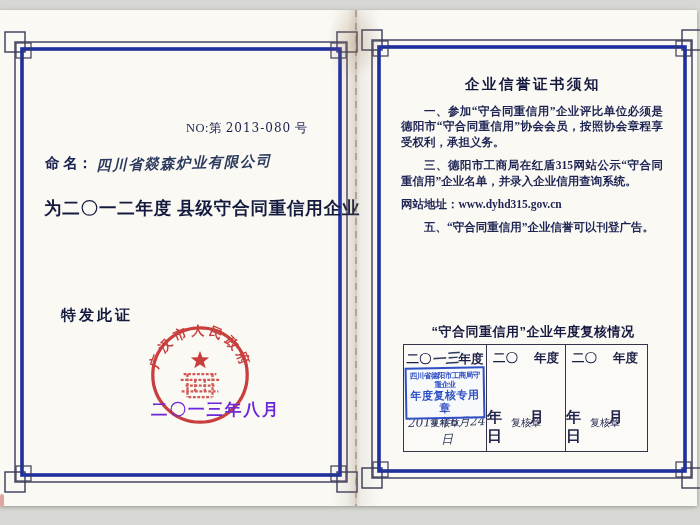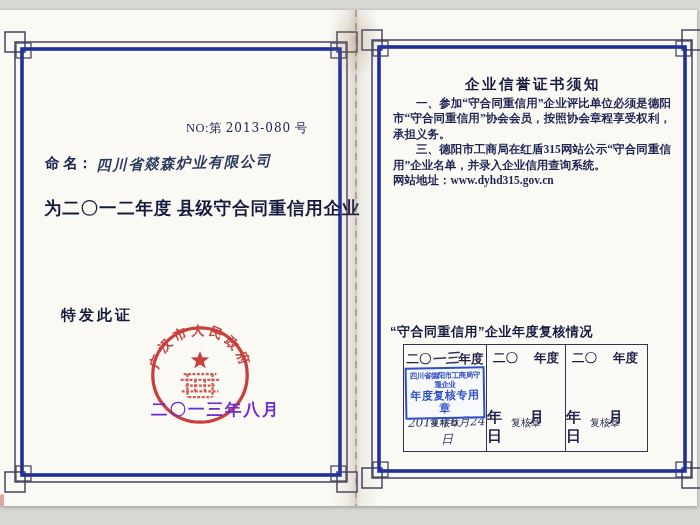--- a/index.html
+++ b/index.html
@@ -45,23 +45,23 @@
   .company{font-size:14.5px;letter-spacing:1.5px;}
   .award-line{left:44px;top:196px;font-size:17.5px;font-weight:bold;letter-spacing:.8px;color:#141a3e;}
   .issue-line{left:61px;top:306px;font-size:15px;font-weight:bold;letter-spacing:3px;color:#141a3e;}
   .seal{left:147px;top:322px;width:106px;height:106px;position:absolute;opacity:.92;}
   .date-line{left:151px;top:399px;font-size:16.5px;font-weight:bold;letter-spacing:2px;color:#6d28d9;z-index:6;}
   .notice-title{left:390px;top:75px;width:286px;text-align:center;font-size:14.5px;font-weight:bold;letter-spacing:2.5px;font-family:"Liberation Sans",sans-serif;color:#16193f;}
   .notice-body{
     position:absolute;left:393px;top:96px;width:278px;
     font-size:11.5px;font-weight:bold;line-height:15.4px;text-align:justify;color:#1d2352;
   }
-  .notice-body p{margin:0;text-indent:2em;white-space:normal;}
+  .notice-body p{margin:8px;text-indent:2em;white-space:normal;}
   .notice-body p.noindent{text-indent:0;}
-  .review-title{left:390px;top:323px;width:286px;font-size:13px;font-weight:bold;letter-spacing:.5px;font-family:"Liberation Sans",sans-serif;color:#16193f;}
+  .review-title{left:390px;top:323px;width:286px;text-align:center;font-size:13px;font-weight:bold;letter-spacing:.5px;font-family:"Liberation Sans",sans-serif;color:#16193f;}
   .review-table{
     position:absolute;left:403px;top:344px;width:243px;height:106px;
     border:1.5px solid #33334a;display:flex;background:rgba(255,255,255,.25);
   }
   .rcol{position:relative;flex:0 0 82px;}
   .rcol + .rcol{border-left:1.5px solid #33334a;flex:0 0 78px;}
   .year-header{position:absolute;top:5px;left:0;width:100%;text-align:center;font-size:12.5px;font-weight:bold;color:#191d44;}
   .year-gap{display:inline-block;width:16px;}
   .year-fill{font-size:13.5px;font-weight:bold;transform:rotate(-4deg);}
   .review-stamp{
@@ -142,20 +142,21 @@
 </svg>
 
 <div class="abs date-line">二〇一三年八月</div>
 
 <div class="abs notice-title">企业信誉证书须知</div>
 
 <div class="notice-body">
   <p>一、参加“守合同重信用”企业评比单位必须是德阳市“守合同重信用”协会会员，按照协会章程享受权利，承担义务。</p>
   <p>三、德阳市工商局在红盾315网站公示“守合同重信用”企业名单，并录入企业信用查询系统。</p>
   <p class="noindent">网站地址：www.dyhd315.gov.cn</p>
+  <p>五、“守合同重信用”企业信誉可以刊登广告。</p>
 </div>
 
 <div class="abs review-title">“守合同重信用”企业年度复核情况</div>
 
 <div class="review-table">
   <div class="rcol">
     <div class="year-header">
       <span>二〇</span><span class="hand year-fill">一三</span><span>年度</span>
     </div>
     <div class="review-stamp">

